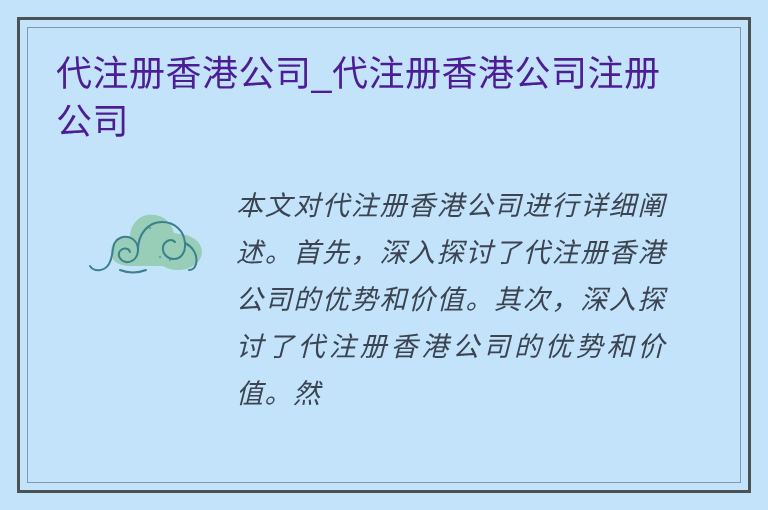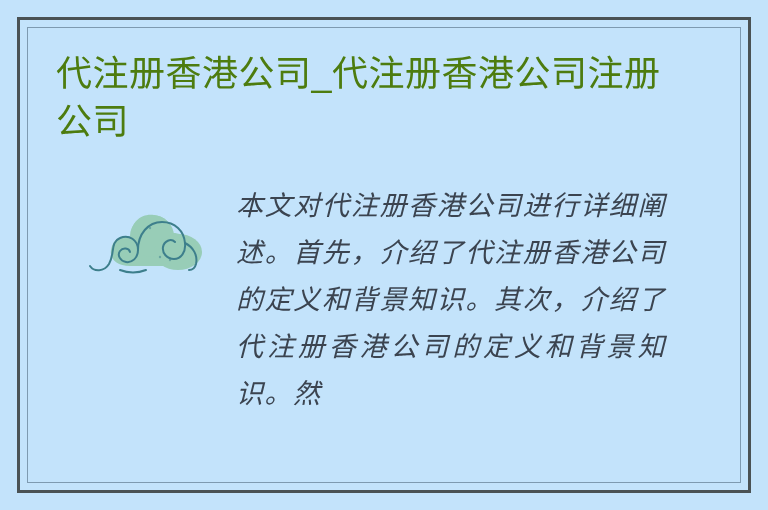--- a/index.html
+++ b/index.html
@@ -45,21 +45,21 @@
     top: 0;
     right: 0;
     bottom: 0;
     padding: 22px 26px 18px 26px;
     box-sizing: border-box;
   }
 
   #page-title {
     margin: 0;
     padding: 0 0 0 2px;
-    color: #4d7c0f;
+    color: #4c1d95;
     font-family: "Liberation Sans", "DejaVu Sans", sans-serif;
     font-size: 36px;
     font-weight: 400;
     line-height: 48px;
     letter-spacing: 0.5px;
     max-width: 640px;
     word-break: break-all;
   }
 
   #body-row {
@@ -131,18 +131,18 @@
 
             <g fill="#3d7f8c" opacity="0.5">
               <circle cx="74" cy="57" r="1.2"></circle>
               <circle cx="84" cy="60" r="1.2"></circle>
               <circle cx="94" cy="57" r="1.2"></circle>
               <circle cx="64" cy="28" r="1.2"></circle>
             </g>
           </svg>
         </div>
 
-        <p id="article-body">本文对代注册香港公司进行详细阐述。首先，介绍了代注册香港公司的定义和背景知识。其次，介绍了代注册香港公司的定义和背景知识。然</p>
+        <p id="article-body">本文对代注册香港公司进行详细阐述。首先，深入探讨了代注册香港公司的优势和价值。其次，深入探讨了代注册香港公司的优势和价值。然</p>
 
       </div>
     </div>
   </div>
 </div>
 
 </body></html>

